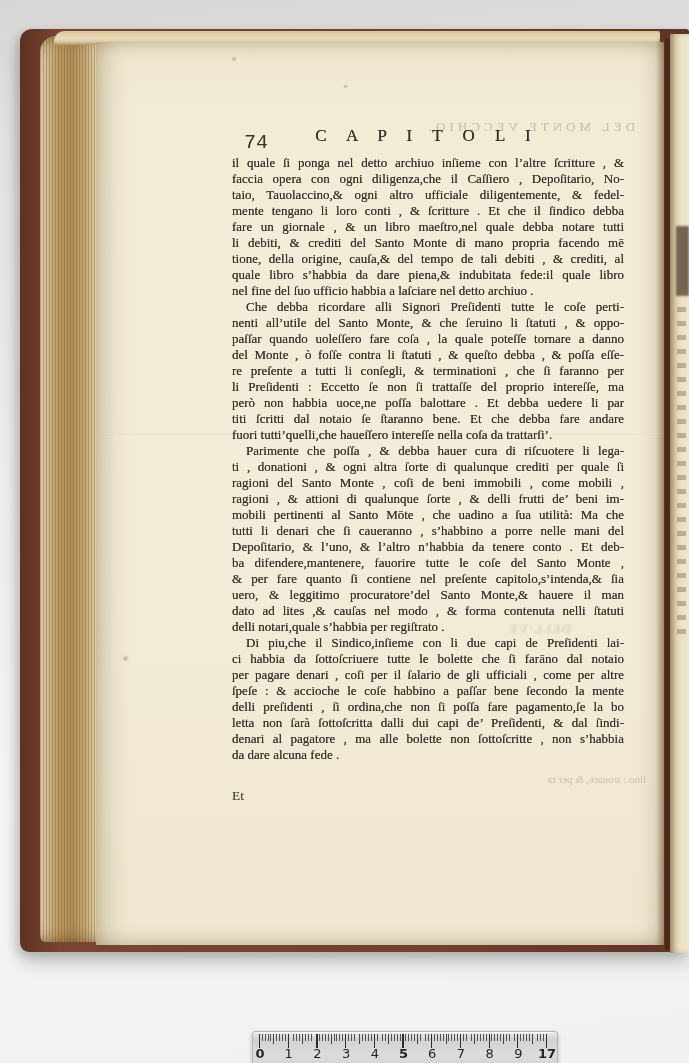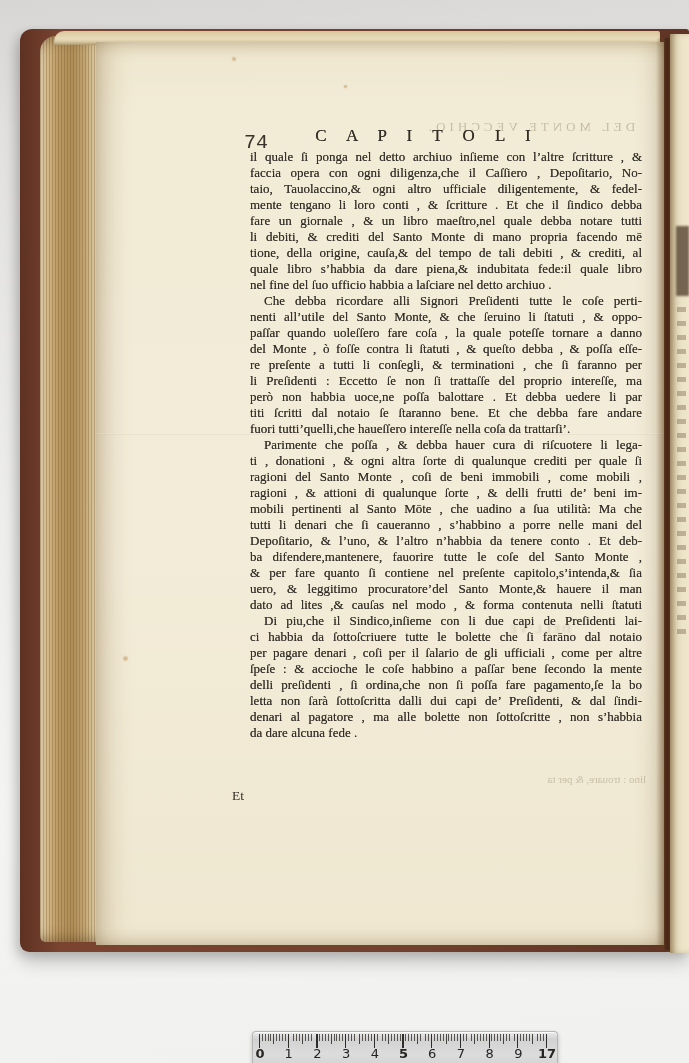--- a/index.html
+++ b/index.html
@@ -37,22 +37,22 @@
     box-shadow:inset 6px 0 8px -4px rgba(70,45,18,.55);}
   .sliver-block{position:absolute;left:6px;top:192px;width:13px;height:70px;
     background:#54422f;opacity:.78;filter:blur(1px);}
   .sliver-marks{position:absolute;left:7px;top:270px;width:9px;height:330px;
     background:repeating-linear-gradient(0deg,rgba(80,58,36,.30) 0 5px,rgba(0,0,0,0) 5px 14px);
     filter:blur(.6px);}
   
   .folio{position:absolute;left:148px;top:89px;width:40px;font-size:20px;color:#38322a;font-family:Liberation Mono, monospace;}
   .running-title{position:absolute;left:136px;top:84px;width:390px;text-align:center;
     font-size:17px;letter-spacing:8px;color:#332d25;text-shadow:0 0 .4px rgba(51,45,37,.8);}
-  .text-block{position:absolute;left:136px;top:107px;width:392px;color:#35302a;
-    text-shadow:0 0 .4px rgba(53,48,42,.75);margin-left:18px;}
+  .text-block{position:absolute;left:136px;top:113px;width:392px;color:#35302a;
+    text-shadow:0 0 .4px rgba(53,48,42,.75);}
   .line{width:392px;height:16px;line-height:16px;font-size:13px;
     text-align:justify;text-align-last:justify;overflow:hidden;white-space:normal;}
   .line.indent{text-indent:14px;}
   .line.para-last{text-align-last:left;}
   .catchword{position:absolute;left:136px;top:746px;width:390px;
     padding-right:30px;font-size:13.5px;color:#35302a;}
   .ghost{position:absolute;transform:scaleX(-1);color:rgba(112,95,66,.33);
     filter:blur(.5px);pointer-events:none;}
   .ghost-header{left:306px;top:77px;width:256px;text-align:center;font-size:13px;letter-spacing:4px;}
   .ghost-mid{left:405px;top:580px;width:70px;font-size:12px;letter-spacing:2px;color:rgba(112,95,66,.26);filter:blur(1px);}
@@ -117,20 +117,21 @@
         <div class="line">ti , donationi , &amp; ogni altra ſorte di qualunque crediti per quale ſi</div>
         <div class="line">ragioni del Santo Monte , coſi de beni immobili , come mobili ,</div>
         <div class="line">ragioni , &amp; attioni di qualunque ſorte , &amp; delli frutti de’ beni im-</div>
         <div class="line">mobili pertinenti al Santo Mōte , che uadino a ſua utilità: Ma che</div>
         <div class="line">tutti li denari che ſi caueranno , s’habbino a porre nelle mani del</div>
         <div class="line">Depoſitario, &amp; l’uno, &amp; l’altro n’habbia da tenere conto .  Et deb-</div>
         <div class="line">ba difendere,mantenere, fauorire tutte le coſe del Santo Monte ,</div>
         <div class="line">&amp; per fare quanto ſi contiene nel preſente capitolo,s’intenda,&amp; ſia</div>
         <div class="line">uero, &amp; leggitimo procuratore’del Santo Monte,&amp; hauere il man</div>
         <div class="line">dato ad lites ,&amp; cauſas nel modo , &amp; forma contenuta nelli ſtatuti</div>
+        <div class="line para-last">delli notari,quale s’habbia per regiſtrato .</div>
         <div class="line indent">Di piu,che il Sindico,inſieme con li due capi de Preſidenti lai-</div>
         <div class="line">ci habbia da ſottoſcriuere tutte le bolette che ſi farāno dal notaio</div>
         <div class="line">per pagare denari , coſi per il ſalario de gli ufficiali , come per altre</div>
         <div class="line">ſpeſe : &amp; accioche le coſe habbino a paſſar bene ſecondo la mente</div>
         <div class="line">delli preſidenti , ſi ordina,che non ſi poſſa fare pagamento,ſe la bo</div>
         <div class="line">letta non ſarà ſottoſcritta dalli dui capi de’ Preſidenti, &amp; dal ſindi-</div>
         <div class="line">denari al pagatore , ma alle bolette non ſottoſcritte , non s’habbia</div>
         <div class="line para-last">da dare alcuna fede .</div>
       </div>
 

